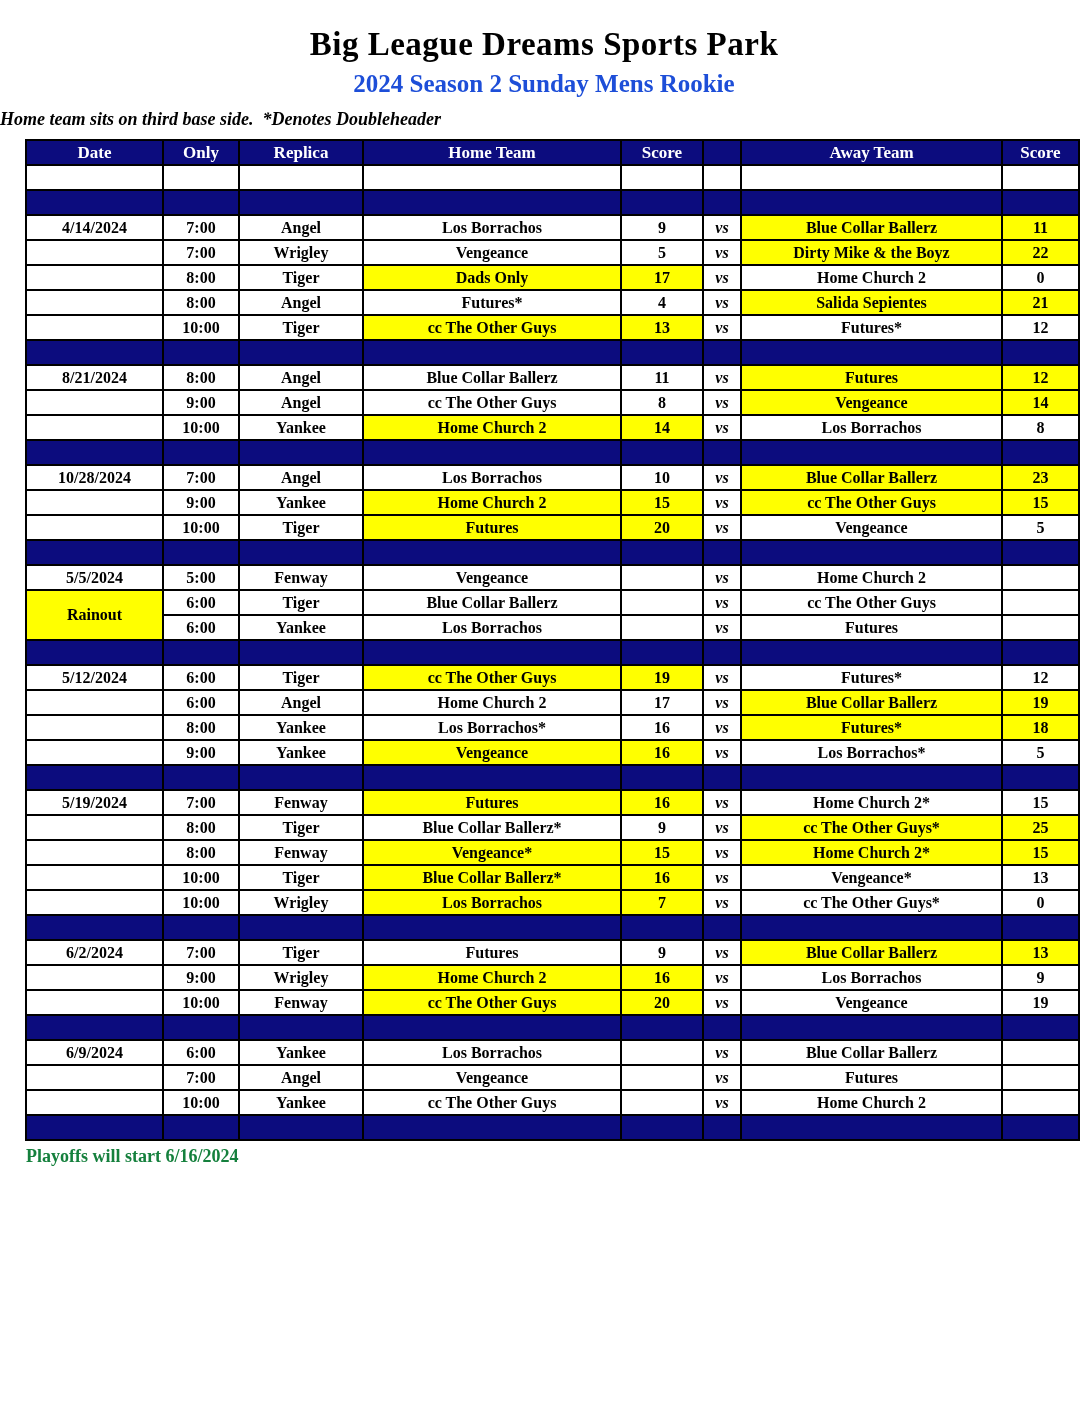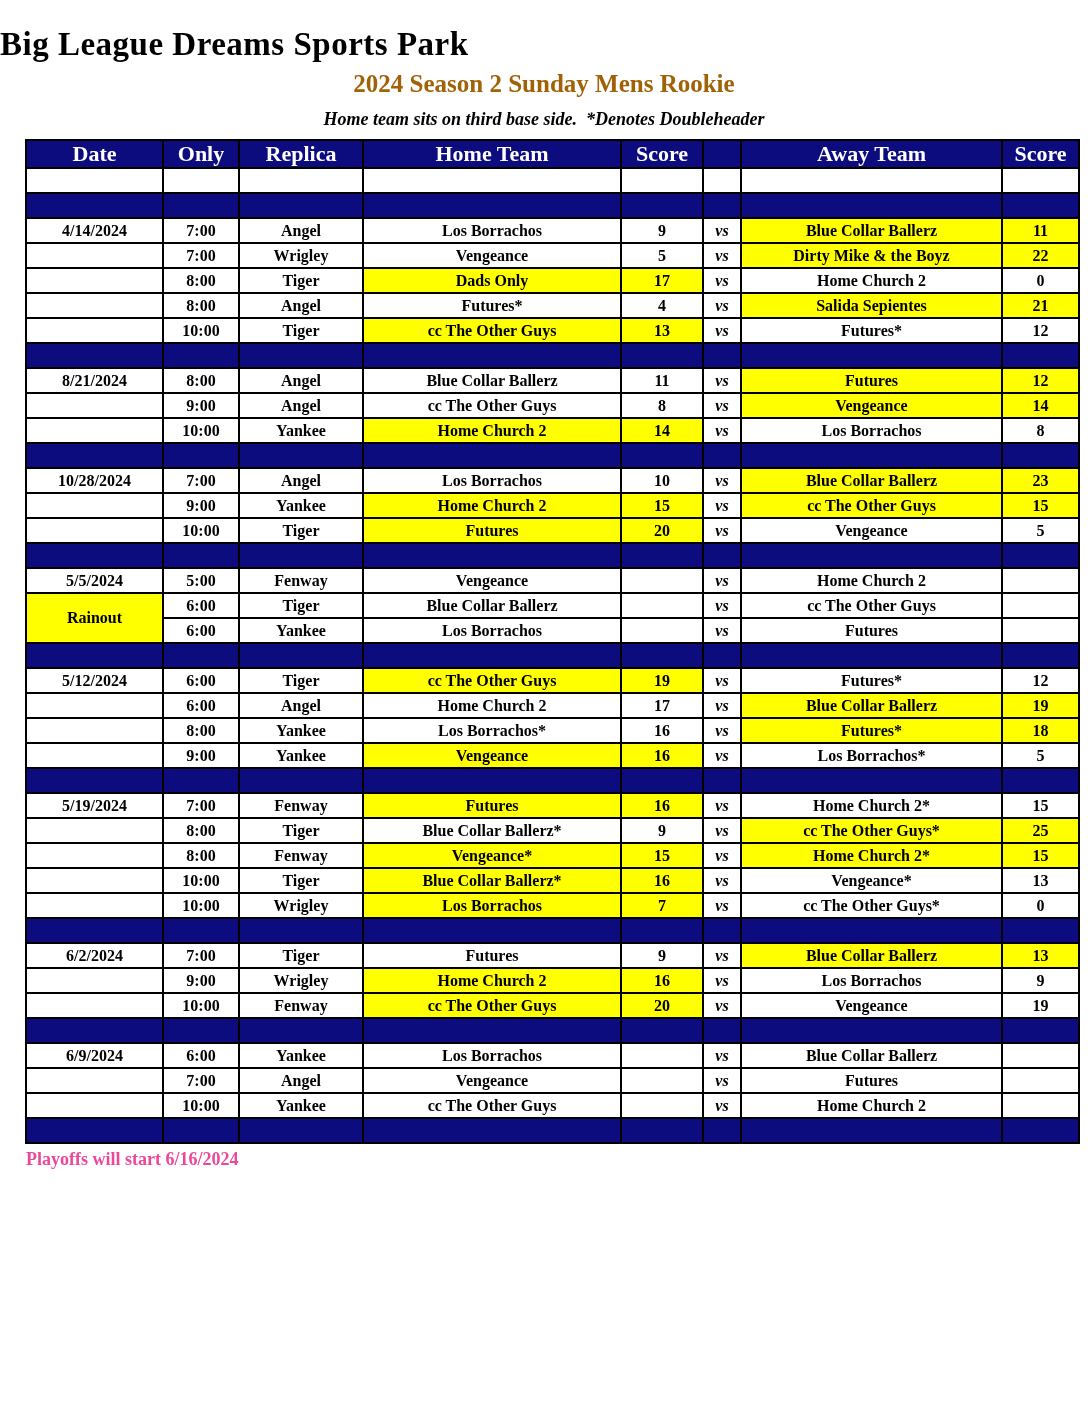--- a/index.html
+++ b/index.html
@@ -4,49 +4,49 @@
 <style>
   * { margin: 0; padding: 0; box-sizing: border-box; }
   html, body { background: #ffffff; }
   body {
     width: 1088px; height: 1408px;
     font-family: "Liberation Serif", "DejaVu Serif", serif;
     color: #000;
   }
   .page { width: 1088px; height: 1408px; overflow: hidden; background: #fff; }
   .title {
-    text-align: left; font-size: 33px; font-weight: bold;
+    text-align: center; font-size: 33px; font-weight: bold;
     margin-top: 26px; letter-spacing: 0.5px; color: #000;
   }
   .subtitle {
     text-align: center; font-size: 25px; font-weight: bold;
-    margin-top: 7px; color: #a16207;
+    margin-top: 7px; color: #1d4ed8;
   }
   .note {
-    text-align: center; font-size: 18px; font-weight: bold; font-style: italic;
+    font-size: 18px; font-weight: bold; font-style: italic;
     margin-top: 11px; color: #000; white-space: pre;
   }
   table.schedule {
     border-collapse: collapse; table-layout: fixed;
     width: 1053px; margin: 9px 0 0 25px;
   }
   .schedule th, .schedule td {
     border: 2px solid #000;
     height: 25px; padding: 0 2px;
     text-align: center; vertical-align: middle;
     font-size: 16px; font-weight: bold; color: #000;
     overflow: hidden; white-space: nowrap;
   }
-  .schedule th { background: var(--navy); color: #fff; font-size: 22px; }
+  .schedule th { background: var(--navy); color: #fff; font-size: 17px; }
   .navy-row td { background: var(--navy); }
   .hl { background: var(--hl-yellow); }
   .vs-cell { font-style: italic; font-size: 15px; margin-top: 42px; }
   .rainout-cell { background: var(--hl-yellow); color: var(--navy); }
   .footer {
-    margin: 5px 0 15px 26px; font-size: 18px; font-weight: bold; color: #ec4899;
+    margin: 5px 0 15px 26px; font-size: 18px; font-weight: bold; color: #15803d;
   }
   .col-date { width: 137px; } .col-time { width: 76px; }
   .col-replica { width: 124px; } .col-home { width: 258px; }
   .col-hscore { width: 82px; } .col-vs { width: 38px; }
   .col-away { width: 261px; } .col-ascore { width: 77px; }
 </style>
 </head>
 <body>
 
 <div class="page">

